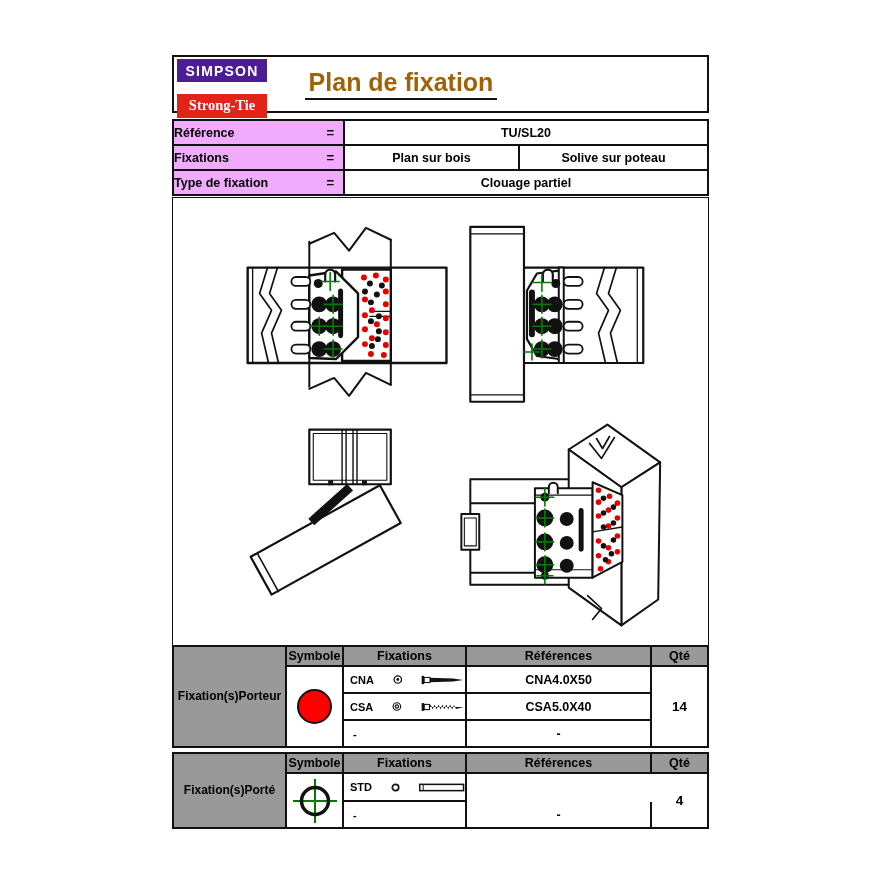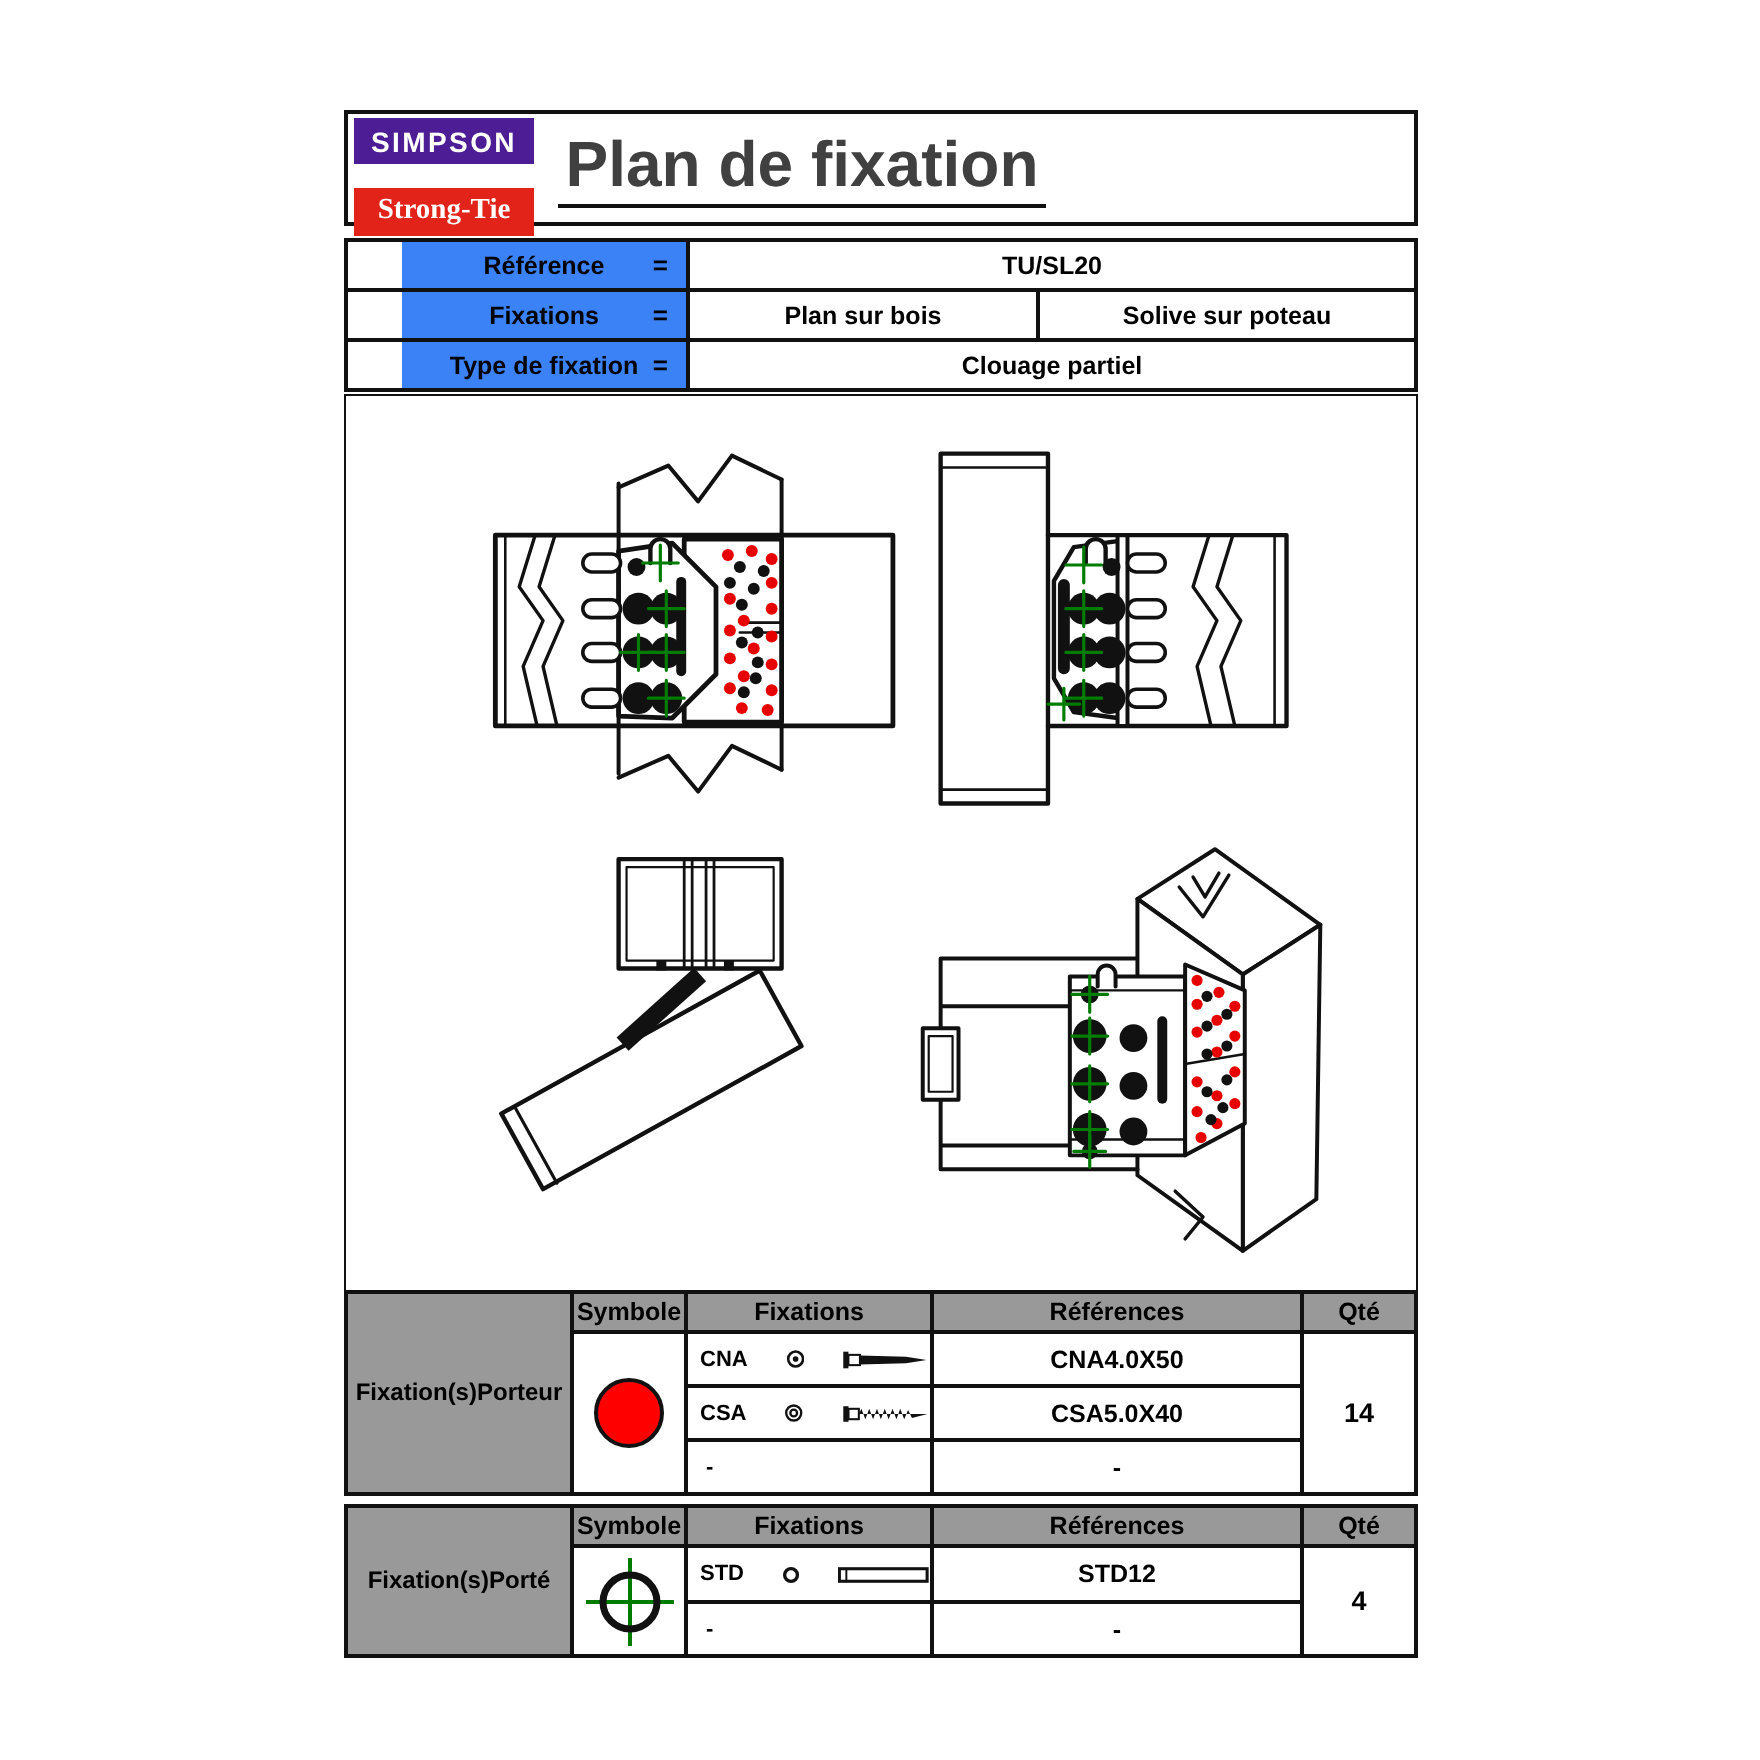--- a/index.html
+++ b/index.html
@@ -6,33 +6,33 @@
   body{width:880px;height:880px;background:#fff;font-family:"Liberation Sans",sans-serif;position:relative;overflow:hidden;}
   .page{position:absolute;left:172px;top:55px;width:537px;height:775px;}
   .blk{position:absolute;box-sizing:border-box;background:#fff;}
 
   
   .titleblock{left:0;top:0;width:537px;height:58px;border:2.5px solid #111;}
   .logo{position:absolute;left:3px;top:2px;width:90px;}
   .logo-top{background:#4c1d95;color:#fff;font-weight:bold;font-size:14px;letter-spacing:1.2px;text-align:center;padding:4px 0 3px 0;}
   .logo-bot{background:#e2231a;color:#fff;font-weight:bold;font-size:14.5px;text-align:center;padding:3px 0 4px 0;font-family:"Liberation Serif",serif;margin-top:12px;}
   .title-wrap{position:absolute;left:96px;top:0;width:262px;height:53px;display:flex;align-items:center;justify-content:center;}
-  .sheet-title{font-size:32px;font-weight:bold;color:#404040;border-bottom:2.5px solid #111;padding:0 4px 1px 4px;}
+  .sheet-title{font-size:25px;font-weight:bold;color:#a16207;border-bottom:2.5px solid #111;padding:0 4px 1px 4px;}
   .revgrid{position:absolute;right:-1px;top:-1px;width:205px;height:55px;display:grid;grid-template-columns:53px 60px 92px;grid-template-rows:17.5px 17.5px 20px;}
   .revgrid>div{border:1.8px solid #111;margin:-0.9px;display:flex;align-items:center;justify-content:center;background:#fff;}
   .rev-lab{font-size:9.5px;font-weight:bold;}
   .rev-val{font-size:10.5px;font-weight:bold;}
   .dwg-val{font-size:7.6px;font-weight:bold;letter-spacing:-0.2px;}
   .projsym{grid-row:1/3;grid-column:1;}
 
   
   .reftable{left:0;top:64px;width:537px;}
   .refrow{display:grid;border:2px solid #111;height:27px;box-sizing:border-box;background:#fff;}
   .refrow + .refrow{margin-top:-2px;}
-  .refrow .lab{background:#3b82f6;position:relative;display:flex;align-items:center;justify-content:center;font-weight:bold;font-size:12.5px;border-right:2px solid #111;margin-left:27px;}
+  .refrow .lab{background:#f0abfc;position:relative;display:flex;align-items:center;font-weight:bold;font-size:12.5px;border-right:2px solid #111;}
   .refrow .eq{position:absolute;right:9px;font-weight:bold;font-size:13px;}
   .refrow .val{display:flex;align-items:center;justify-content:center;font-weight:bold;font-size:12.5px;}
   .r13{grid-template-columns:171px 1fr;}
   .r2{grid-template-columns:171px 175px 1fr;}
   .r2 .val{border-right:2px solid #111;}
   .r2 .val:last-child{border-right:none;}
 
   
   .drawarea{left:0;top:142px;width:537px;height:495px;border:1.5px solid #111;}
   .drawarea svg{display:block;}
@@ -367,21 +367,20 @@
     <div class="ftfix">
       <span>STD</span>
       <svg width="13" height="13" viewBox="0 0 13 13">
           <circle cx="6.5" cy="6.5" r="4.6" stroke="#111" stroke-width="2.4" fill="none"></circle>
         </svg>
       <svg width="66" height="13" viewBox="0 0 66 13">
           <rect x="1" y="2" width="63" height="9" fill="#fff" stroke="#111" stroke-width="2.2"></rect>
           <line x1="6" y1="2" x2="6" y2="11" stroke="#111" stroke-width="1.4"></line>
         </svg>
     </div>
-    <div class="ftref">STD12</div>
 
     <div class="ftfix lastrow" style="grid-row:3;grid-column:3;padding-left:9px">-</div>
     <div class="ftref lastrow" style="grid-row:3;grid-column:4">-</div>
 
     <div class="ftqty lastcol lastrow" style="grid-row:2/4;grid-column:5">4</div>
   </div>
 
 </div>
 
 </body></html>

